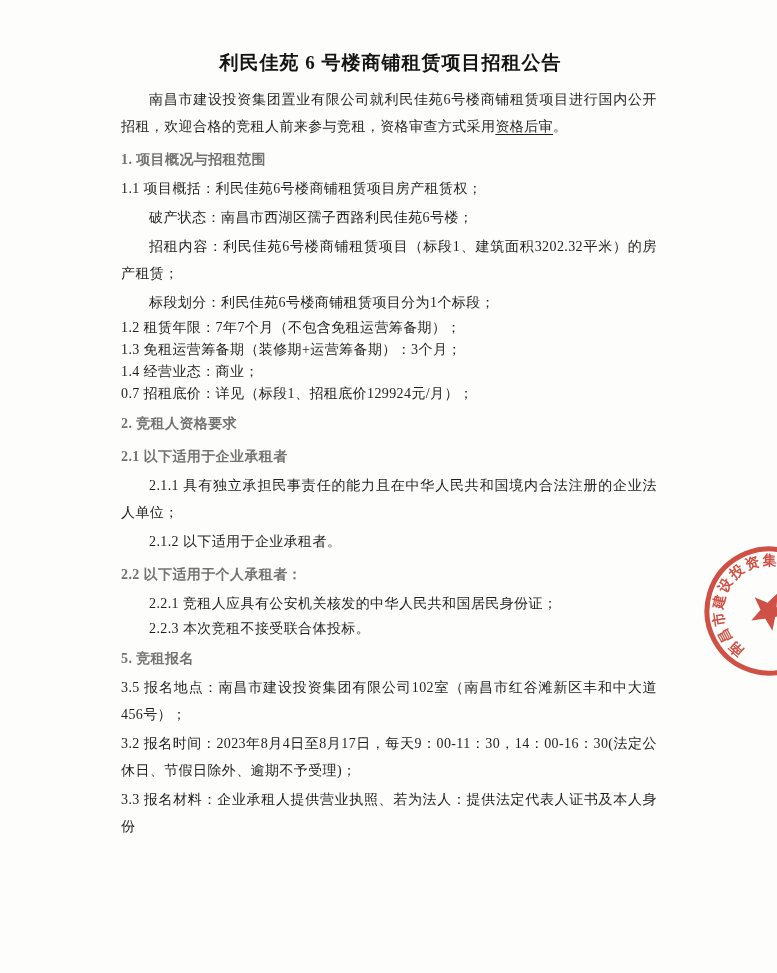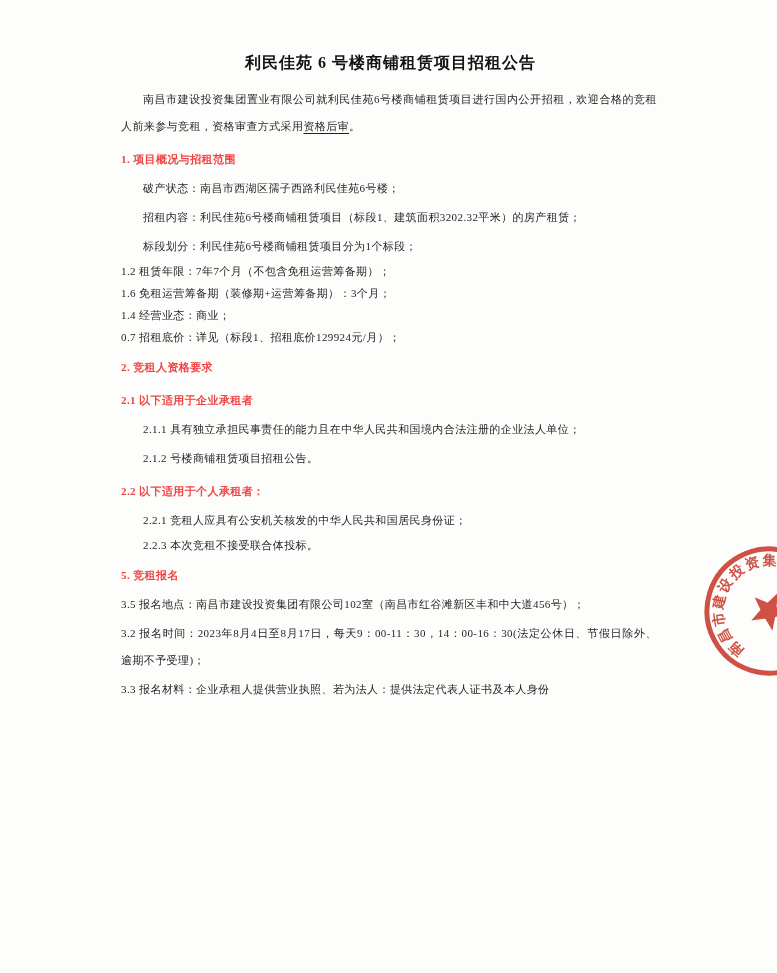--- a/index.html
+++ b/index.html
@@ -8,37 +8,37 @@
     width:777px;height:973px;
     margin:0 auto;
     background:#fdfdfc;
     overflow:hidden;
     font-family:"Liberation Serif","DejaVu Serif",serif;
     color:#1f1f1f;
     box-sizing:border-box;
     padding:48px 117px 0 121px;
   }
   .title{
-    font-size:16px;
+    font-size:19px;
     font-weight:bold;
     text-align:center;
     letter-spacing:1px;
     line-height:30px;
     margin:0 0 6px 0;
     color:#141414;
   }
   .para{
-    font-size:11px;
+    font-size:14px;
     letter-spacing:0.4px;
     line-height:27px;
     text-align:justify;
     margin:2px 3px 0 0;
   }
   .para.first-indent{text-indent:2em;}
-  .para.bold{font-weight:bold;color:#ef4444;}
+  .para.bold{font-weight:bold;color:#737373;}
   .para.heading{margin-top:6px;}
   .para.intro{margin-top:8px;}
   .para.sub{margin-top:2px;}
   .para.tight{line-height:21px;margin-top:1px;}
   .u{text-decoration:underline;text-underline-offset:3px;}
   
   .stamp{
     position:absolute;
     left:684px;
     top:526px;
@@ -51,32 +51,33 @@
 </head>
 <body>
 
 <div class="page">
 
   <h1 class="title">利民佳苑 6 号楼商铺租赁项目招租公告</h1>
 
   <p class="para first-indent intro"><span>南昌市建设投资集团置业有限公司就利民佳苑6号楼商铺租赁项目进行国内公开招租，欢迎合格的竞租人前来参与竞租，资格审查方式采用</span><span class="u">资格后审</span><span>。</span></p>
 
   <p class="para bold heading">1. 项目概况与招租范围</p>
+  <p class="para sub">1.1 项目概括：利民佳苑6号楼商铺租赁项目房产租赁权；</p>
   <p class="para first-indent sub">破产状态：南昌市西湖区孺子西路利民佳苑6号楼；</p>
   <p class="para first-indent sub">招租内容：利民佳苑6号楼商铺租赁项目（标段1、建筑面积3202.32平米）的房产租赁；</p>
   <p class="para first-indent sub">标段划分：利民佳苑6号楼商铺租赁项目分为1个标段；</p>
   <p class="para tight">1.2 租赁年限：7年7个月（不包含免租运营筹备期）；</p>
-  <p class="para tight">1.6 免租运营筹备期（装修期+运营筹备期）：3个月；</p>
+  <p class="para tight">1.3 免租运营筹备期（装修期+运营筹备期）：3个月；</p>
   <p class="para tight">1.4 经营业态：商业；</p>
   <p class="para tight">0.7 招租底价：详见（标段1、招租底价129924元/月）；</p>
 
   <p class="para bold heading">2. 竞租人资格要求</p>
   <p class="para bold heading">2.1 以下适用于企业承租者</p>
   <p class="para first-indent sub">2.1.1 具有独立承担民事责任的能力且在中华人民共和国境内合法注册的企业法人单位；</p>
-  <p class="para first-indent sub">2.1.2 号楼商铺租赁项目招租公告。</p>
+  <p class="para first-indent sub">2.1.2 以下适用于企业承租者。</p>
   <p class="para bold heading">2.2 以下适用于个人承租者：</p>
   <p class="para first-indent sub">2.2.1 竞租人应具有公安机关核发的中华人民共和国居民身份证；</p>
   <p class="para first-indent tight">2.2.3 本次竞租不接受联合体投标。</p>
 
   <p class="para bold heading">5. 竞租报名</p>
   <p class="para sub">3.5 报名地点：南昌市建设投资集团有限公司102室（南昌市红谷滩新区丰和中大道456号）；</p>
   <p class="para sub">3.2 报名时间：2023年8月4日至8月17日，每天9：00-11：30，14：00-16：30(法定公休日、节假日除外、逾期不予受理)；</p>
   <p class="para sub">3.3 报名材料：企业承租人提供营业执照、若为法人：提供法定代表人证书及本人身份</p>
 
   <div class="stamp">

